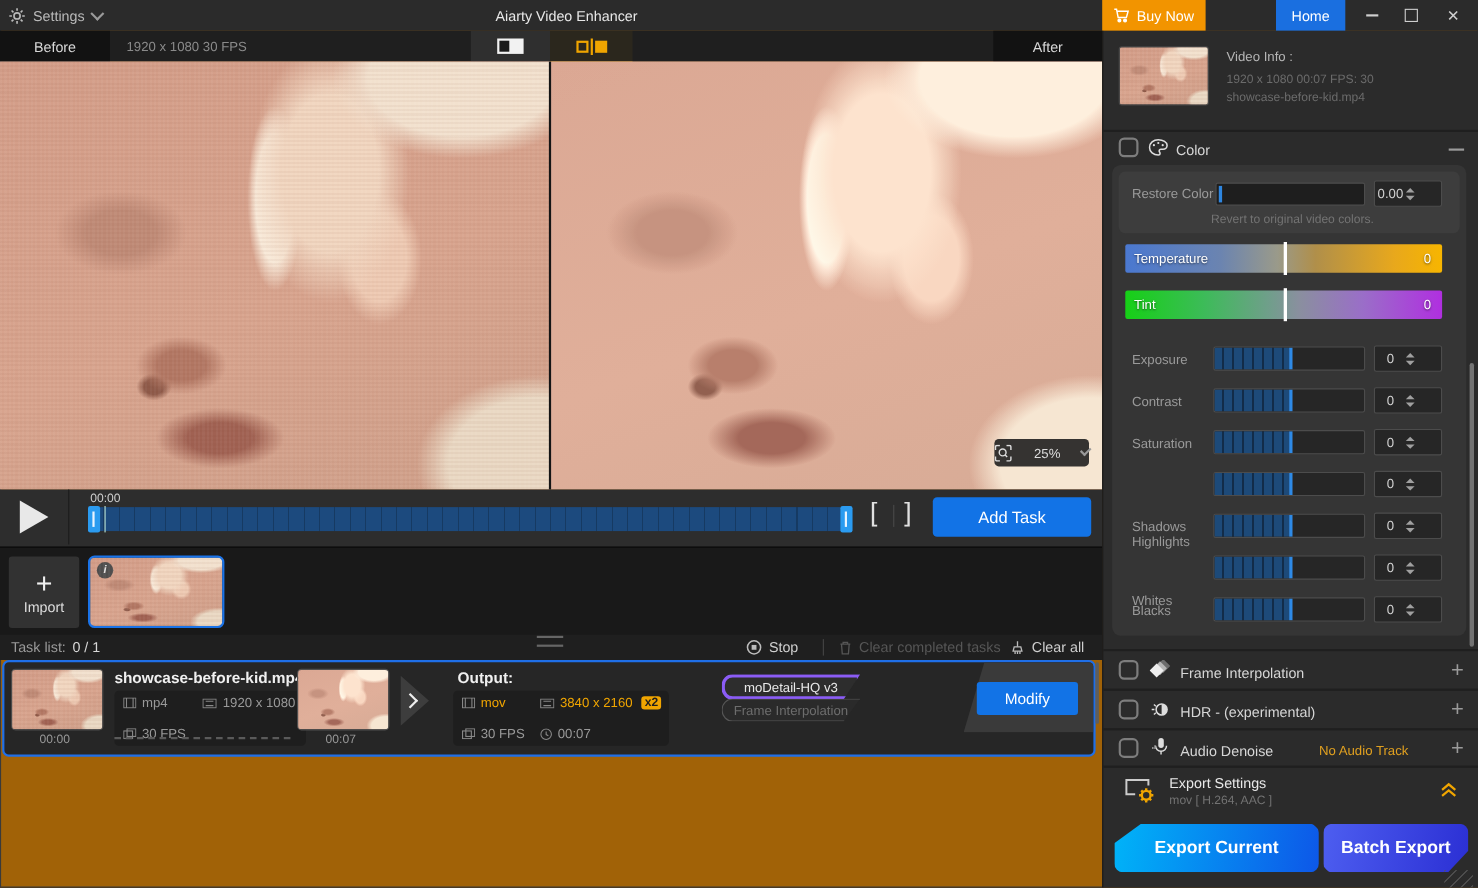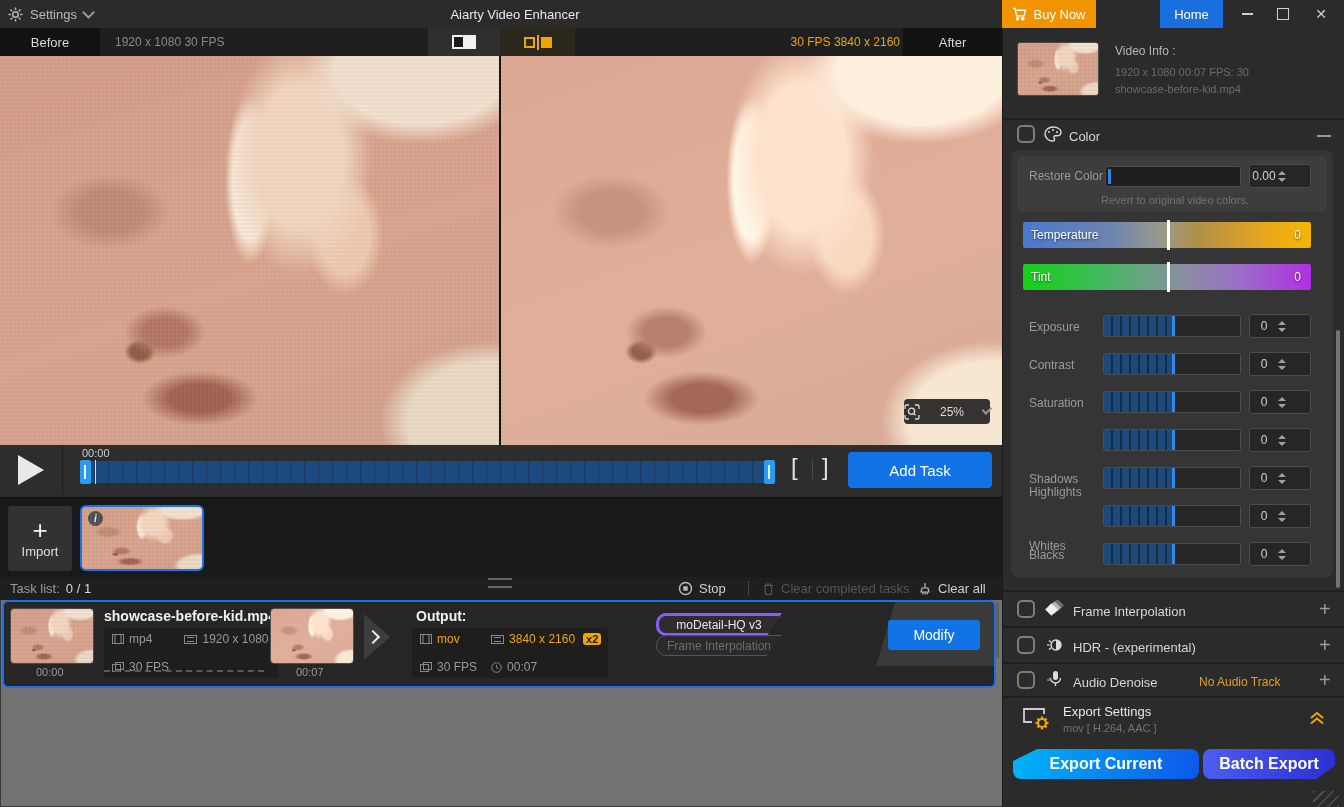--- a/index.html
+++ b/index.html
@@ -1,16 +1,16 @@
 <!DOCTYPE html>
 <html><head>
 <meta charset="utf-8">
 <style>
   html,body{margin:0;padding:0;background:#111;font-family:"Liberation Sans",sans-serif;}
-  .window{position:relative;width:1344px;height:807px;background:#737373;overflow:hidden;
+  .window{position:relative;width:1344px;height:807px;background:#a16207;overflow:hidden;
           box-shadow:inset 0 0 0 1px #3a3a3a;}
   
   .titlebar{position:absolute;left:0;top:0;width:1344px;height:28px;background:#2b2b2b;}
   .settings{position:absolute;left:8px;top:0;height:28px;display:flex;align-items:center;gap:7px;color:#b9b9b9;font-size:13px;cursor:default;}
   .apptitle{position:absolute;left:0;top:0;width:1002px;height:28px;display:flex;align-items:center;justify-content:center;color:#e8e8e8;font-size:13px;padding-left:14px;}
   .buynow{position:absolute;left:1002px;top:0;width:94px;height:28px;background:#f29400;color:#fff;font-size:13px;display:flex;align-items:center;justify-content:center;gap:6px;}
   .homebtn{position:absolute;left:1160px;top:0;width:63px;height:28px;background:#1a6fe0;color:#fff;font-size:13px;display:flex;align-items:center;justify-content:center;}
   .winctl{position:absolute;top:0;height:28px;width:30px;display:flex;align-items:center;justify-content:center;color:#cfcfcf;font-size:14px;}
   .minbar{width:11px;height:2px;background:#cfcfcf;}
   .maxbox{width:10px;height:10px;border:1.5px solid #cfcfcf;}
@@ -120,21 +120,21 @@
   .gmark{position:absolute;left:50%;top:-2px;width:3px;height:30px;background:#fff;}
   .glabel{font-size:12px;color:#fff;margin-left:8px;text-shadow:0 1px 2px rgba(0,0,0,.6);}
   .gval{margin-left:auto;margin-right:10px;font-size:12px;color:#fff;text-shadow:0 1px 2px rgba(0,0,0,.6);}
   .crow-label{position:absolute;left:26px;font-size:12px;color:#9a9a9a;}
   .ctrack{position:absolute;left:100px;width:138px;height:22px;background:#262626;border:1px solid #4c4c4c;border-radius:2px;box-sizing:border-box;overflow:hidden;}
   .cfill{position:absolute;left:0;top:0;width:50%;height:100%;background:repeating-linear-gradient(90deg,#1d4a79 0 7px,#122c49 7px 9px);}
   .cmark{position:absolute;left:50%;top:0;width:3px;height:100%;background:#2e8ae6;}
   .sscroll{position:absolute;left:333px;top:302px;width:4px;height:258px;background:#737373;border-radius:2px;}
   .exptitle{position:absolute;left:60px;top:676px;font-size:13px;color:#e8e8e8;}
   .expsub{position:absolute;left:60px;top:694px;font-size:11px;color:#737373;}
-  .expbtn{position:absolute;top:721px;height:30px;display:flex;align-items:center;justify-content:center;color:#fff;font-size:16px;font-weight:bold;}
+  .expbtn{position:absolute;top:721px;height:44px;display:flex;align-items:center;justify-content:center;color:#fff;font-size:16px;font-weight:bold;}
   .expcur{left:10px;width:186px;background:linear-gradient(100deg,#00b4f8,#0d57e8);clip-path:polygon(13% 0,97% 0,100% 12%,100% 100%,0 100%,0 40%);border-radius:8px;}
   .expbat{left:200px;width:132px;background:linear-gradient(100deg,#4d5ef0,#2b2fd4);clip-path:polygon(0 0,100% 0,100% 55%,86% 100%,4% 100%,0 88%);border-radius:8px;}
   .hatch{position:absolute;left:310px;top:763px;width:26px;height:16px;background:repeating-linear-gradient(135deg,#555 0 1.5px,transparent 1.5px 7px);opacity:.8;}
   svg{display:block;}
 </style>
 </head>
 <body>
 
 <div class="window">
 
@@ -189,21 +189,20 @@
     <div class="vtoggle" style="left:428px;background:#2f2f2f;">
       <span class="vt1-icon"></span>
     </div>
     <div class="vtoggle vt2" style="left:500px;width:75px;">
       <span class="vt2-icon">
           <span class="sq-o"></span>
           <span class="sq-bar"></span>
           <span class="sq-f"></span>
         </span>
     </div>
-    <div class="pinfo" style="left:700px;width:200px;justify-content:flex-end;color:#f0a500;">30 FPS  3840 x 2160</div>
     <div class="ptab" style="left:903px;width:99px;">After</div>
   </div>
 
   <div class="preview">
     <div class="half baby grain" style="left:0;width:500px;"></div>
     <div class="half baby smooth" style="left:501px;width:501px;"></div>
   </div>
   <div class="pdivider"></div>
   <div class="zoompill">
     <span>

